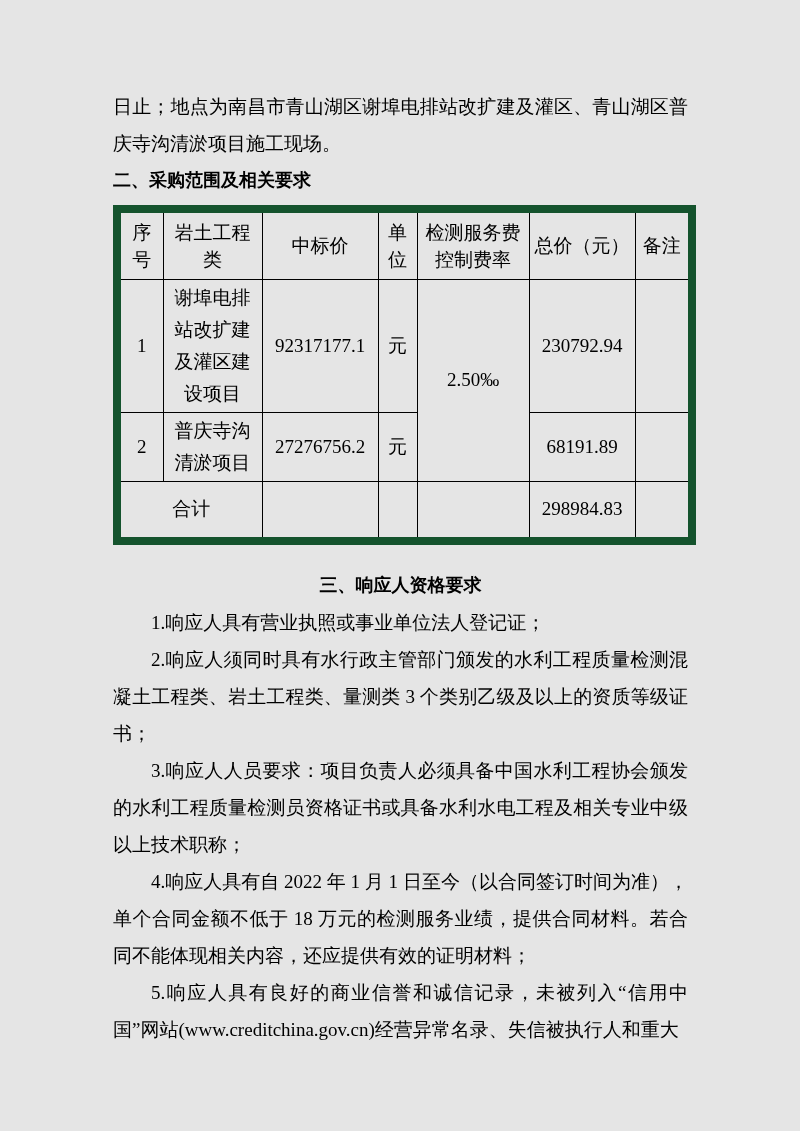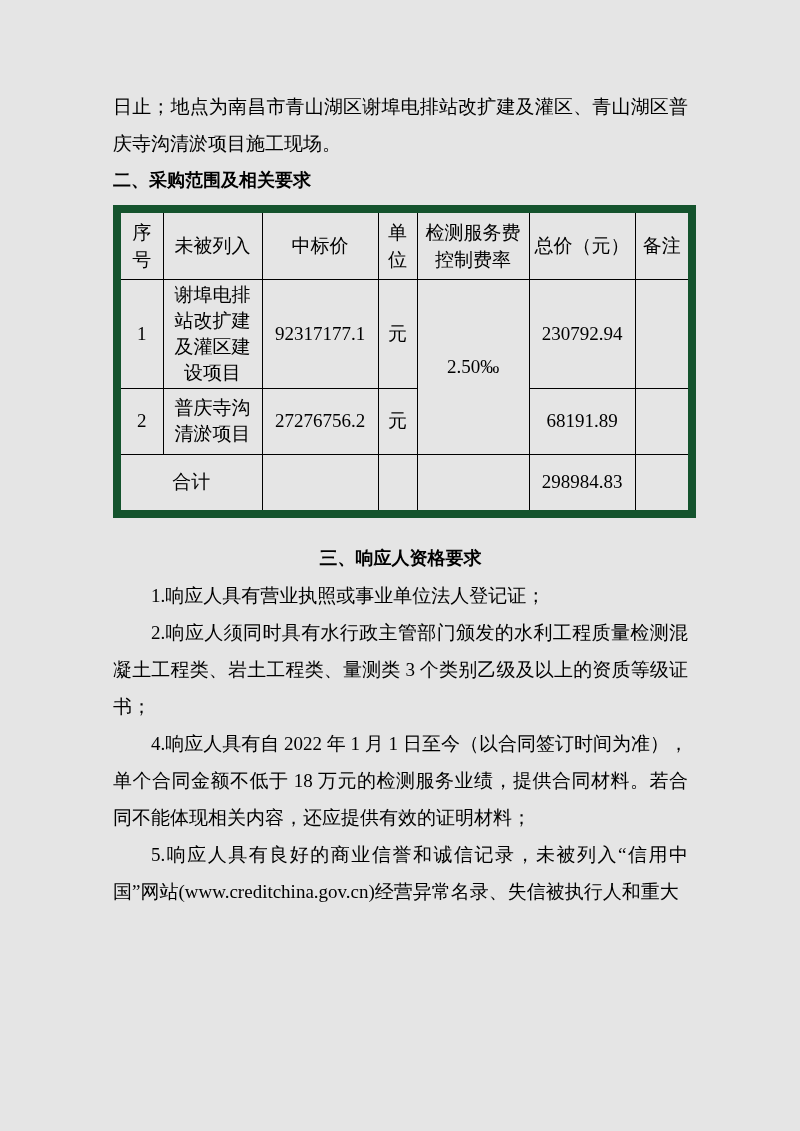--- a/index.html
+++ b/index.html
@@ -42,21 +42,21 @@
     table-layout: fixed;
     width: 575px;
     margin-top: 6px;
     border: 8px solid #14532d;
   }
   table.doc-table td {
     border: 1px solid #000;
     text-align: center;
     vertical-align: middle;
     font-size: 19px;
-    line-height: 26px;
+    line-height: 32px;
     padding: 2px 4px;
   }
   td.narrow { padding: 2px 8px; }
   td.num { white-space: nowrap; }
   tr.hdr td { line-height: 27px; }
 </style>
 </head>
 <body>
 
 <div class="page">
@@ -72,21 +72,21 @@
         <col style="width:99px">
         <col style="width:116px">
         <col style="width:39px">
         <col style="width:112px">
         <col style="width:106px">
         <col style="width:57px">
       </colgroup>
       <tbody>
         <tr class="hdr" style="height:70px">
           <td class="narrow">序号</td>
-          <td>未被列入</td>
+          <td>岩土工程类</td>
           <td>中标价</td>
           <td class="narrow">单位</td>
           <td>检测服务费控制费率</td>
           <td>总价（元）</td>
           <td>备注</td>
         </tr>
         <tr style="height:108px">
           <td>1</td>
           <td>谢埠电排站改扩建及灌区建设项目</td>
           <td class="num">92317177.1</td>
@@ -111,17 +111,18 @@
           <td class="num">298984.83</td>
           <td></td>
         </tr>
       </tbody>
     </table>
 
     <div class="heading h3">三、响应人资格要求</div>
 
     <p class="bodytext item">1.响应人具有营业执照或事业单位法人登记证；</p>
     <p class="bodytext item">2.响应人须同时具有水行政主管部门颁发的水利工程质量检测混凝土工程类、岩土工程类、量测类 3 个类别乙级及以上的资质等级证书；</p>
+    <p class="bodytext item">3.响应人人员要求：项目负责人必须具备中国水利工程协会颁发的水利工程质量检测员资格证书或具备水利水电工程及相关专业中级以上技术职称；</p>
     <p class="bodytext item">4.响应人具有自 2022 年 1 月 1 日至今（以合同签订时间为准），单个合同金额不低于 18 万元的检测服务业绩，提供合同材料。若合同不能体现相关内容，还应提供有效的证明材料；</p>
     <p class="bodytext item">5.响应人具有良好的商业信誉和诚信记录，未被列入“信用中国”网站(www.creditchina.gov.cn)经营异常名录、失信被执行人和重大</p>
 
   </div>
 </div>
 
 </body></html>

